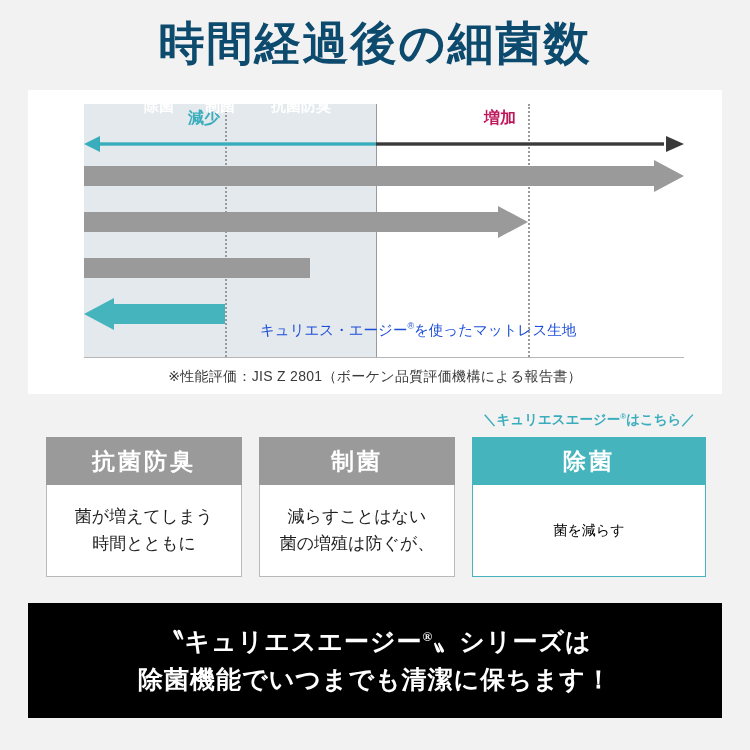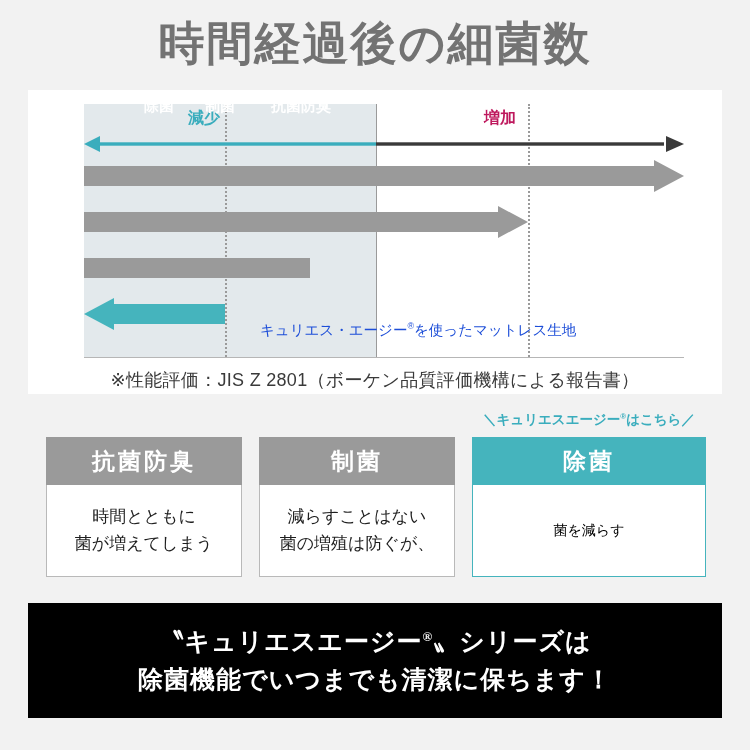--- a/index.html
+++ b/index.html
@@ -19,21 +19,21 @@
   #page-title {
     position: absolute;
     left: 0;
     top: 14px;
     width: 750px;
     text-align: center;
     font-family: "Liberation Serif", "DejaVu Serif", serif;
     font-size: 46px;
     font-weight: 700;
     letter-spacing: 2px;
-    color: #737373;
+    color: #0c4a6e;
     line-height: 1.3;
   }
 
   
   #chart-card {
     position: absolute;
     left: 28px;
     top: 90px;
     width: 694px;
     height: 304px;
@@ -144,21 +144,21 @@
     font-size: 9px;
     vertical-align: super;
   }
 
   
   #footnote {
     position: absolute;
     left: 28px;
     top: 368px;
     width: 694px;
-    font-size: 18px;
+    font-size: 14px;
     color: #3a3a3a;
     text-align: center;
     letter-spacing: 0.3px;
   }
 
   
   #cards {
     position: absolute;
     left: 46px;
     top: 437px;
@@ -310,22 +310,22 @@
 
 <div id="cards">
 
   <div class="card-flag">
     <span>＼キュリエスエージー</span><sup>®</sup><span>はこちら／</span>
   </div>
 
   <div class="cmp-card card1">
     <div class="cmp-head">抗菌防臭</div>
     <div class="cmp-body">
+      <span>菌が増えてしまう</span>
       <span>時間とともに</span>
-      <span>菌が増えてしまう</span>
     </div>
   </div>
 
   <div class="cmp-card card2">
     <div class="cmp-head">制菌</div>
     <div class="cmp-body">
       <span>減らすことはない</span>
       <span>菌の増殖は防ぐが、</span>
     </div>
   </div>

